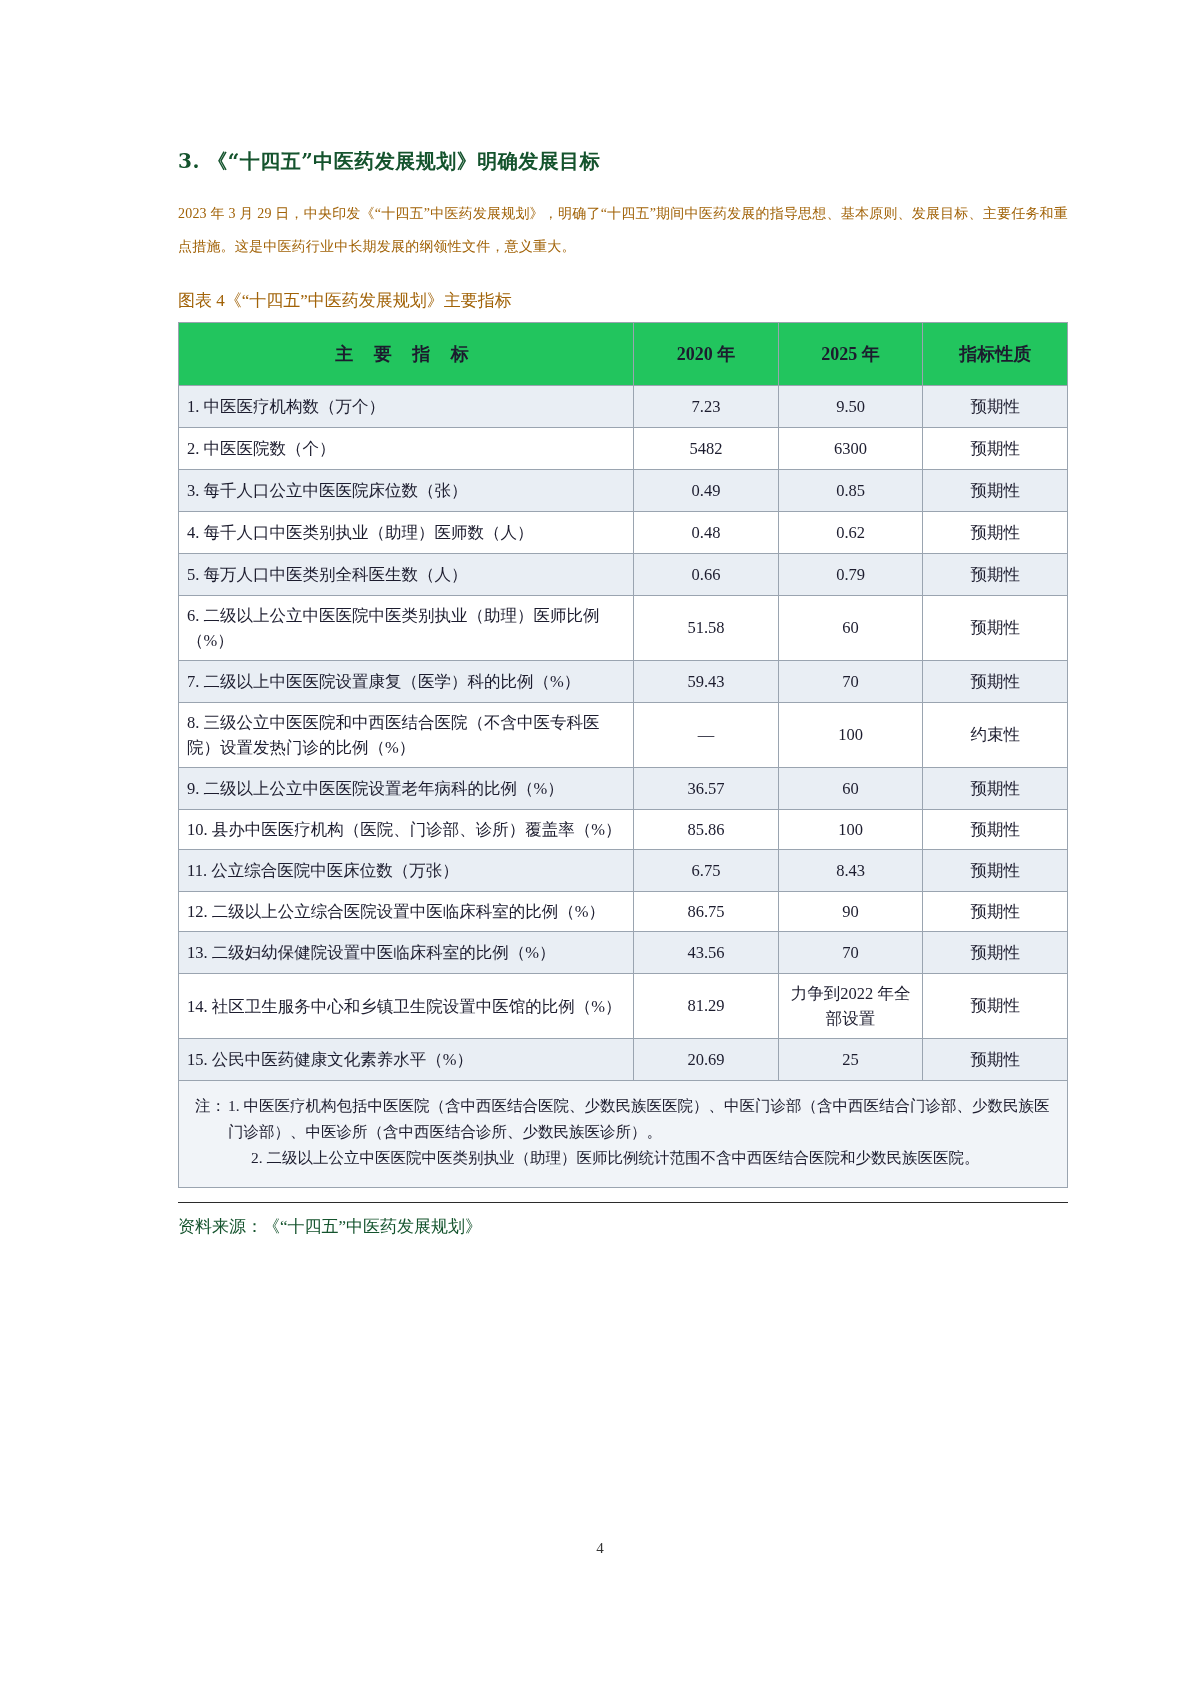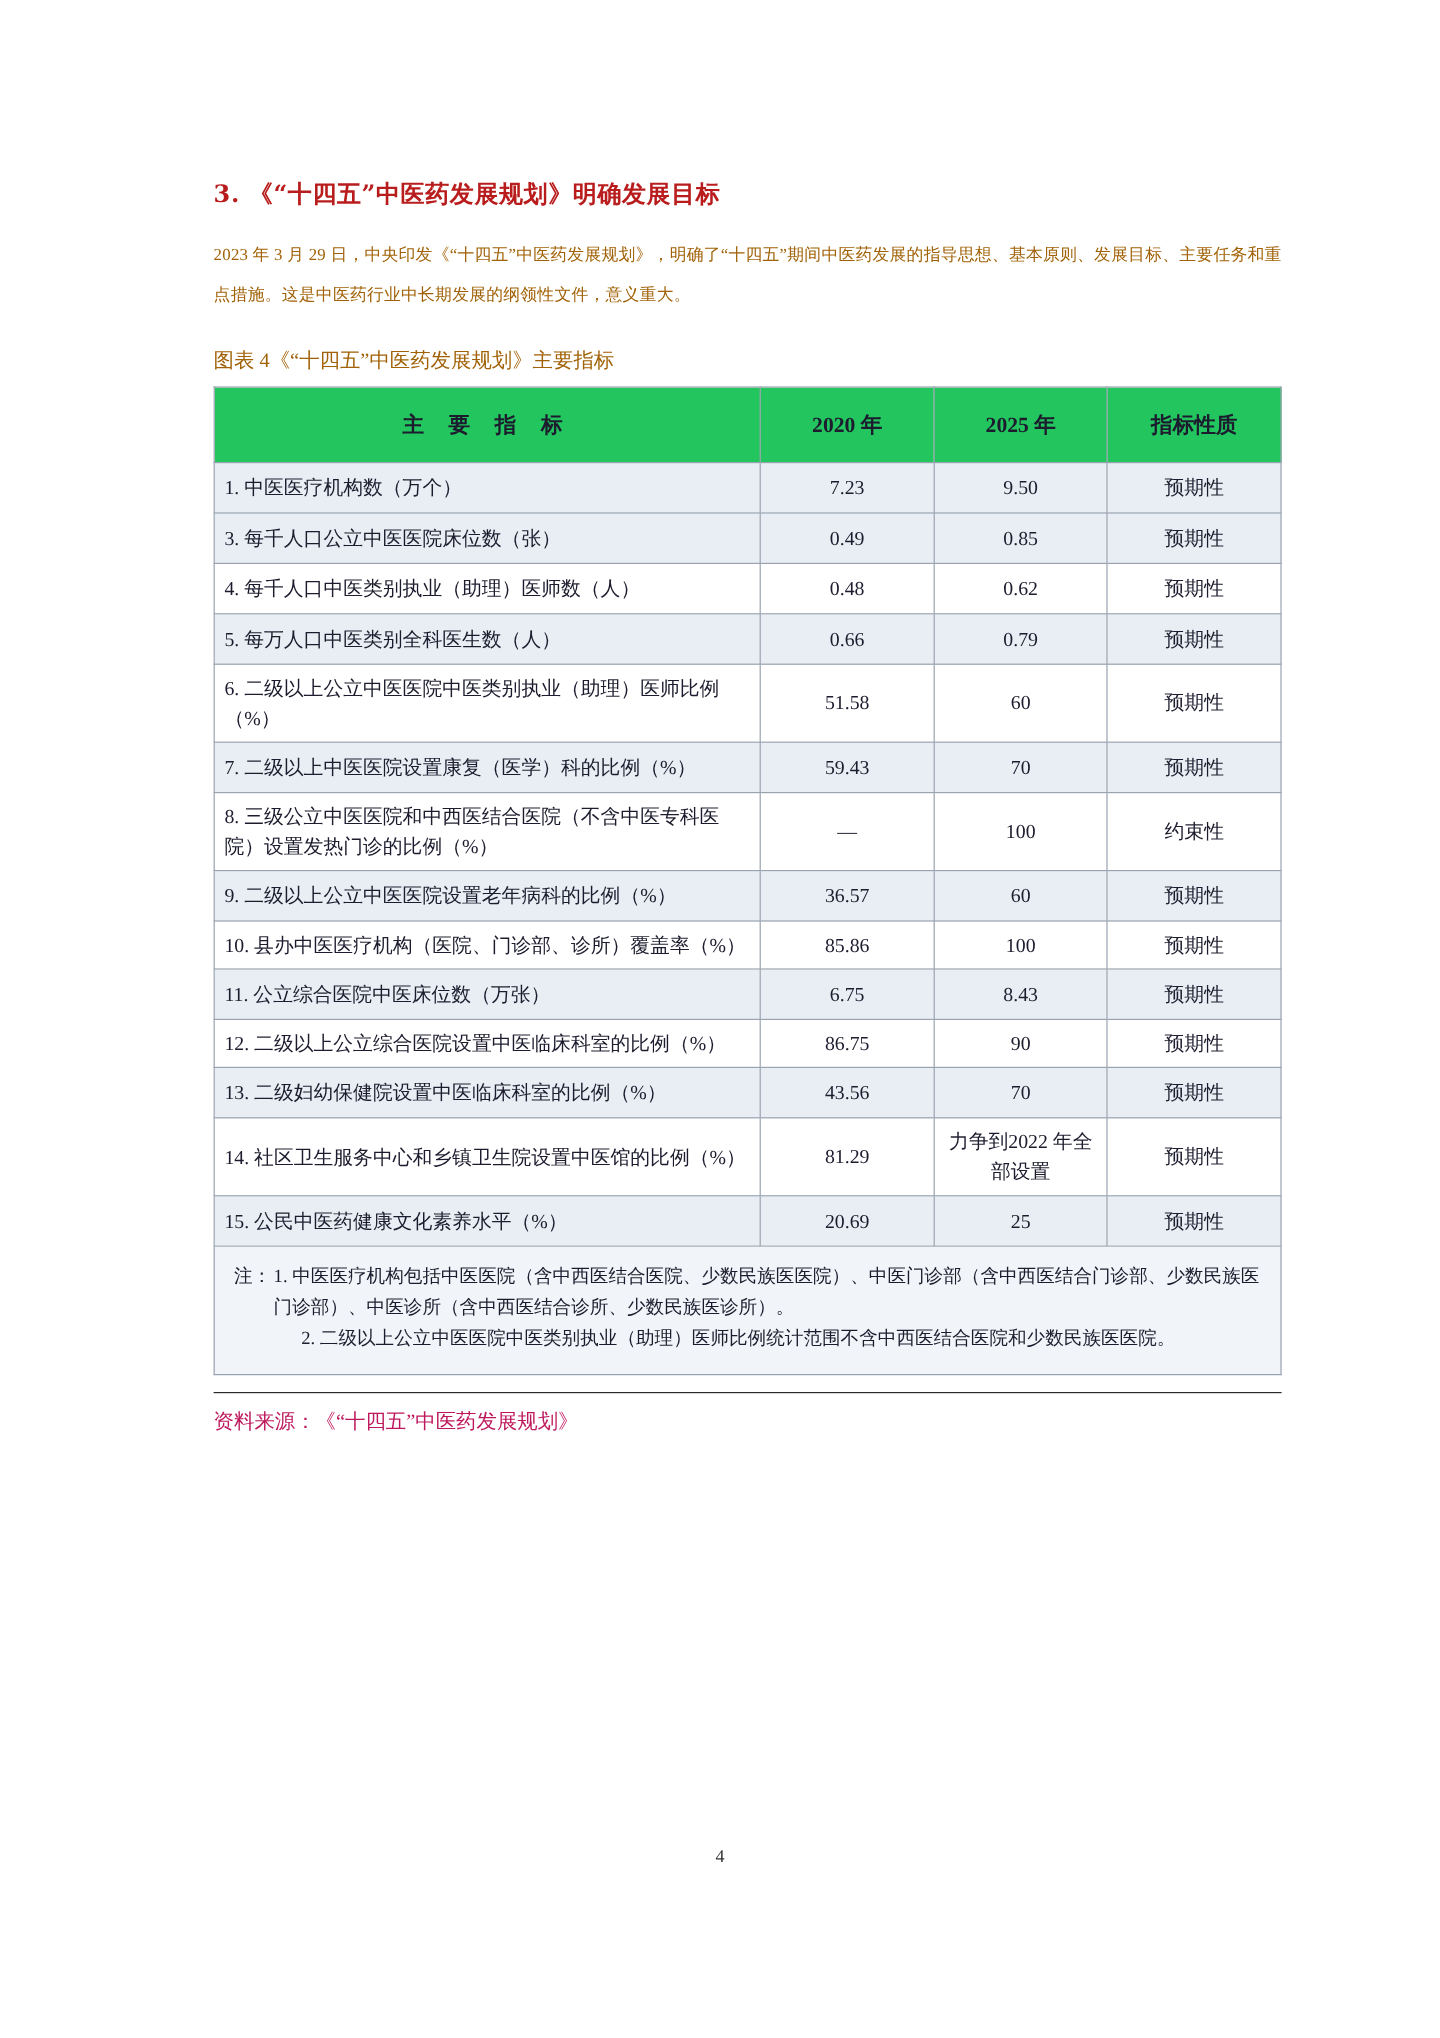--- a/index.html
+++ b/index.html
@@ -25,21 +25,21 @@
   .content {
     position: absolute;
     left: 178px;
     top: 0;
     width: 890px;
   }
   .section-title {
     margin-top: 148px;
     font-size: 20px;
     font-weight: bold;
-    color: #b91c1c;
+    color: #14532d;
     letter-spacing: 0.5px;
     font-family: "DejaVu Serif", serif;
   }
   p.body-text {
     font-size: 14px;
     line-height: 33px;
     text-align: justify;
     margin: 22px 0 0 0;
     text-indent: 0;
     letter-spacing: 0.2px;
@@ -108,21 +108,21 @@
     padding-left: 56px;
   }
   .source-rule {
     border-top: 1.5px solid #2b2b2b;
     margin-top: 14px;
     width: 890px;
   }
   .source {
     font-size: 17px;
     margin-top: 12px;
-    color: #be185d;
+    color: #14532d;
   }
   .page-number {
     position: absolute;
     left: 0;
     width: 1200px;
     top: 1540px;
     text-align: center;
     font-size: 15px;
     color: #333;
   }
@@ -146,20 +146,26 @@
           <th class="col-y1">2020 年</th>
           <th class="col-y2">2025 年</th>
           <th class="col-type">指标性质</th>
         </tr>
       </thead>
       <tbody>
         <tr class="alt">
           <td class="name">1. 中医医疗机构数（万个）</td>
           <td class="val">7.23</td>
           <td class="val">9.50</td>
+          <td class="type">预期性</td>
+        </tr>
+        <tr class="plain">
+          <td class="name">2. 中医医院数（个）</td>
+          <td class="val">5482</td>
+          <td class="val">6300</td>
           <td class="type">预期性</td>
         </tr>
         <tr class="alt">
           <td class="name">3. 每千人口公立中医医院床位数（张）</td>
           <td class="val">0.49</td>
           <td class="val">0.85</td>
           <td class="type">预期性</td>
         </tr>
         <tr class="plain">
           <td class="name">4. 每千人口中医类别执业（助理）医师数（人）</td>

